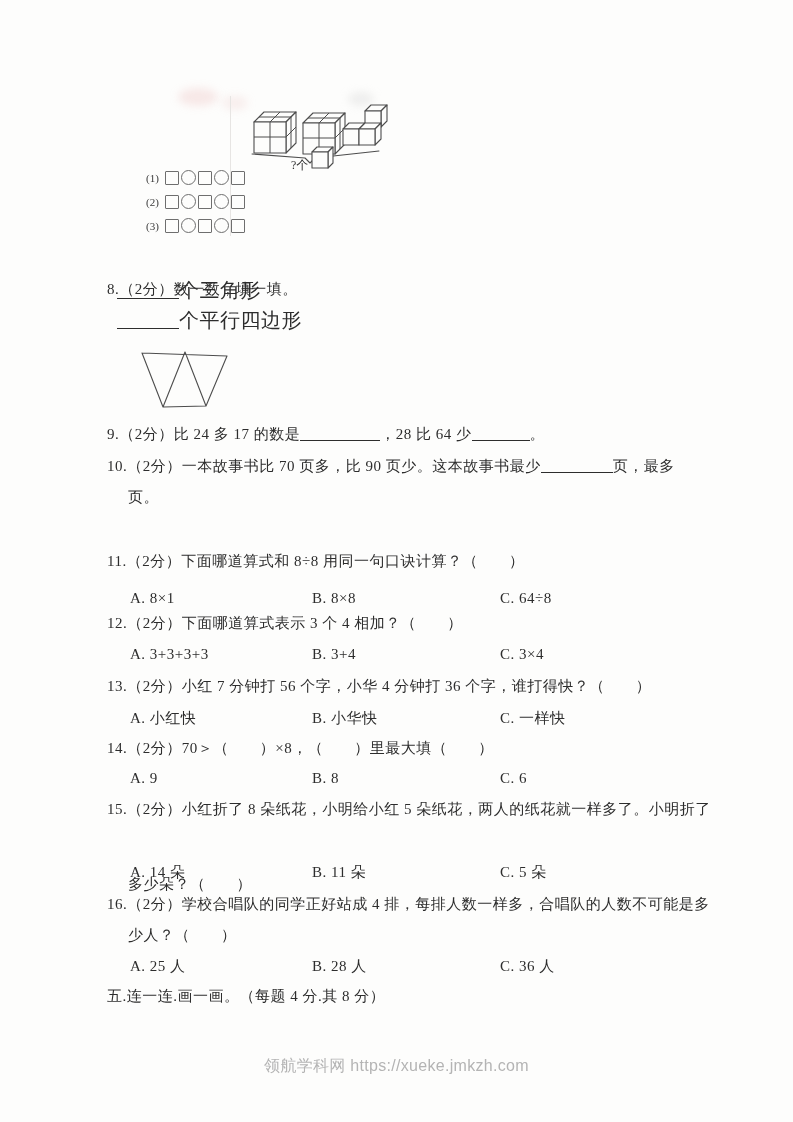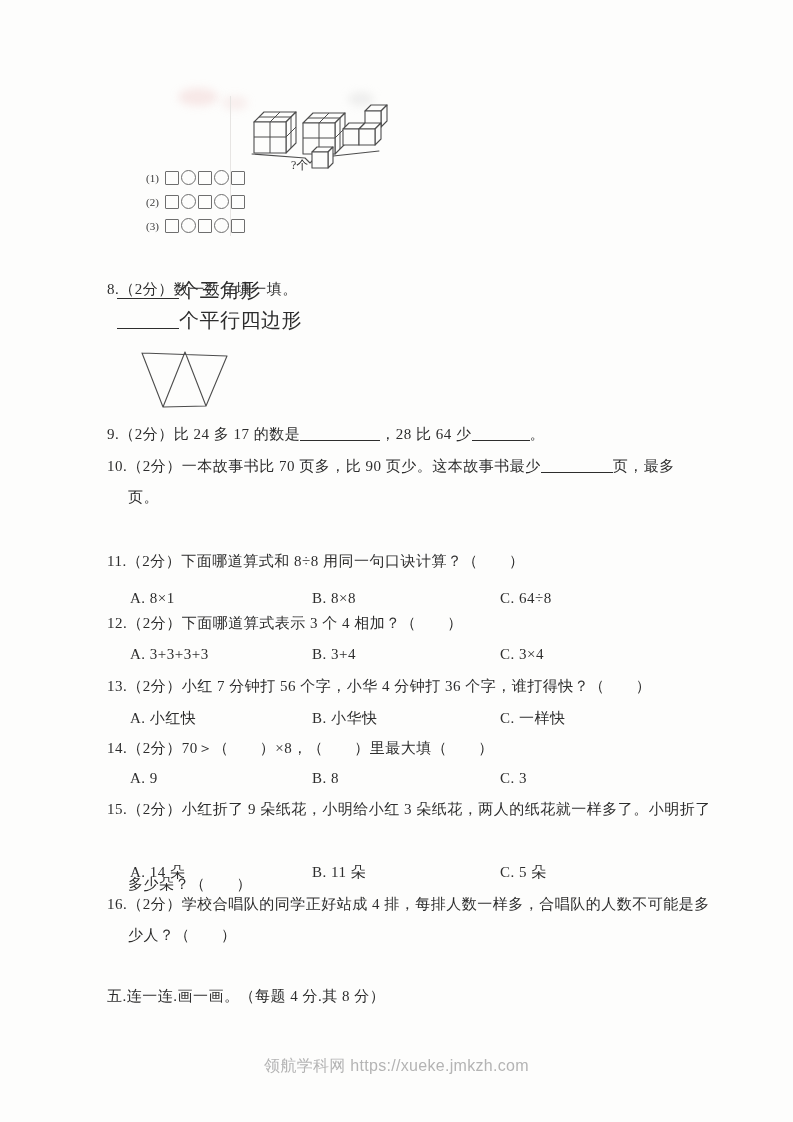--- a/index.html
+++ b/index.html
@@ -139,31 +139,36 @@
   <div class="opts" style="top:709px;">
     <span class="oa">A. 小红快</span>
     <span class="ob">B. 小华快</span>
     <span>C. 一样快</span>
   </div>
 
   <div class="t" style="left:107px;top:740px;">14.（2分）70＞（　　）×8，（　　）里最大填（　　）</div>
   <div class="opts" style="top:770px;">
     <span class="oa">A. 9</span>
     <span class="ob">B. 8</span>
-    <span>C. 3</span>
+    <span>C. 6</span>
   </div>
 
-  <div class="t" style="left:107px;top:801px;">15.（2分）小红折了 9 朵纸花，小明给小红 3 朵纸花，两人的纸花就一样多了。小明折了</div>
+  <div class="t" style="left:107px;top:801px;">15.（2分）小红折了 8 朵纸花，小明给小红 5 朵纸花，两人的纸花就一样多了。小明折了</div>
   <div class="t" style="left:128px;top:876px;">多少朵？（　　）</div>
   <div class="opts" style="top:863px;">
     <span class="oa">A. 14 朵</span>
     <span class="ob">B. 11 朵</span>
     <span>C. 5 朵</span>
   </div>
 
   <div class="t" style="left:107px;top:896px;">16.（2分）学校合唱队的同学正好站成 4 排，每排人数一样多，合唱队的人数不可能是多</div>
   <div class="t" style="left:128px;top:927px;font-family:Liberation Serif, serif;">少人？（　　）</div>
+  <div class="opts" style="top:957px;">
+    <span class="oa">A. 25 人</span>
+    <span class="ob">B. 28 人</span>
+    <span>C. 36 人</span>
+  </div>
 
   <div class="t" style="left:107px;top:988px;">五.连一连.画一画。（每题 4 分.其 8 分）</div>
 
   <div class="footer">领航学科网 https://xueke.jmkzh.com</div>
 
 </div>
 
 </body></html>

